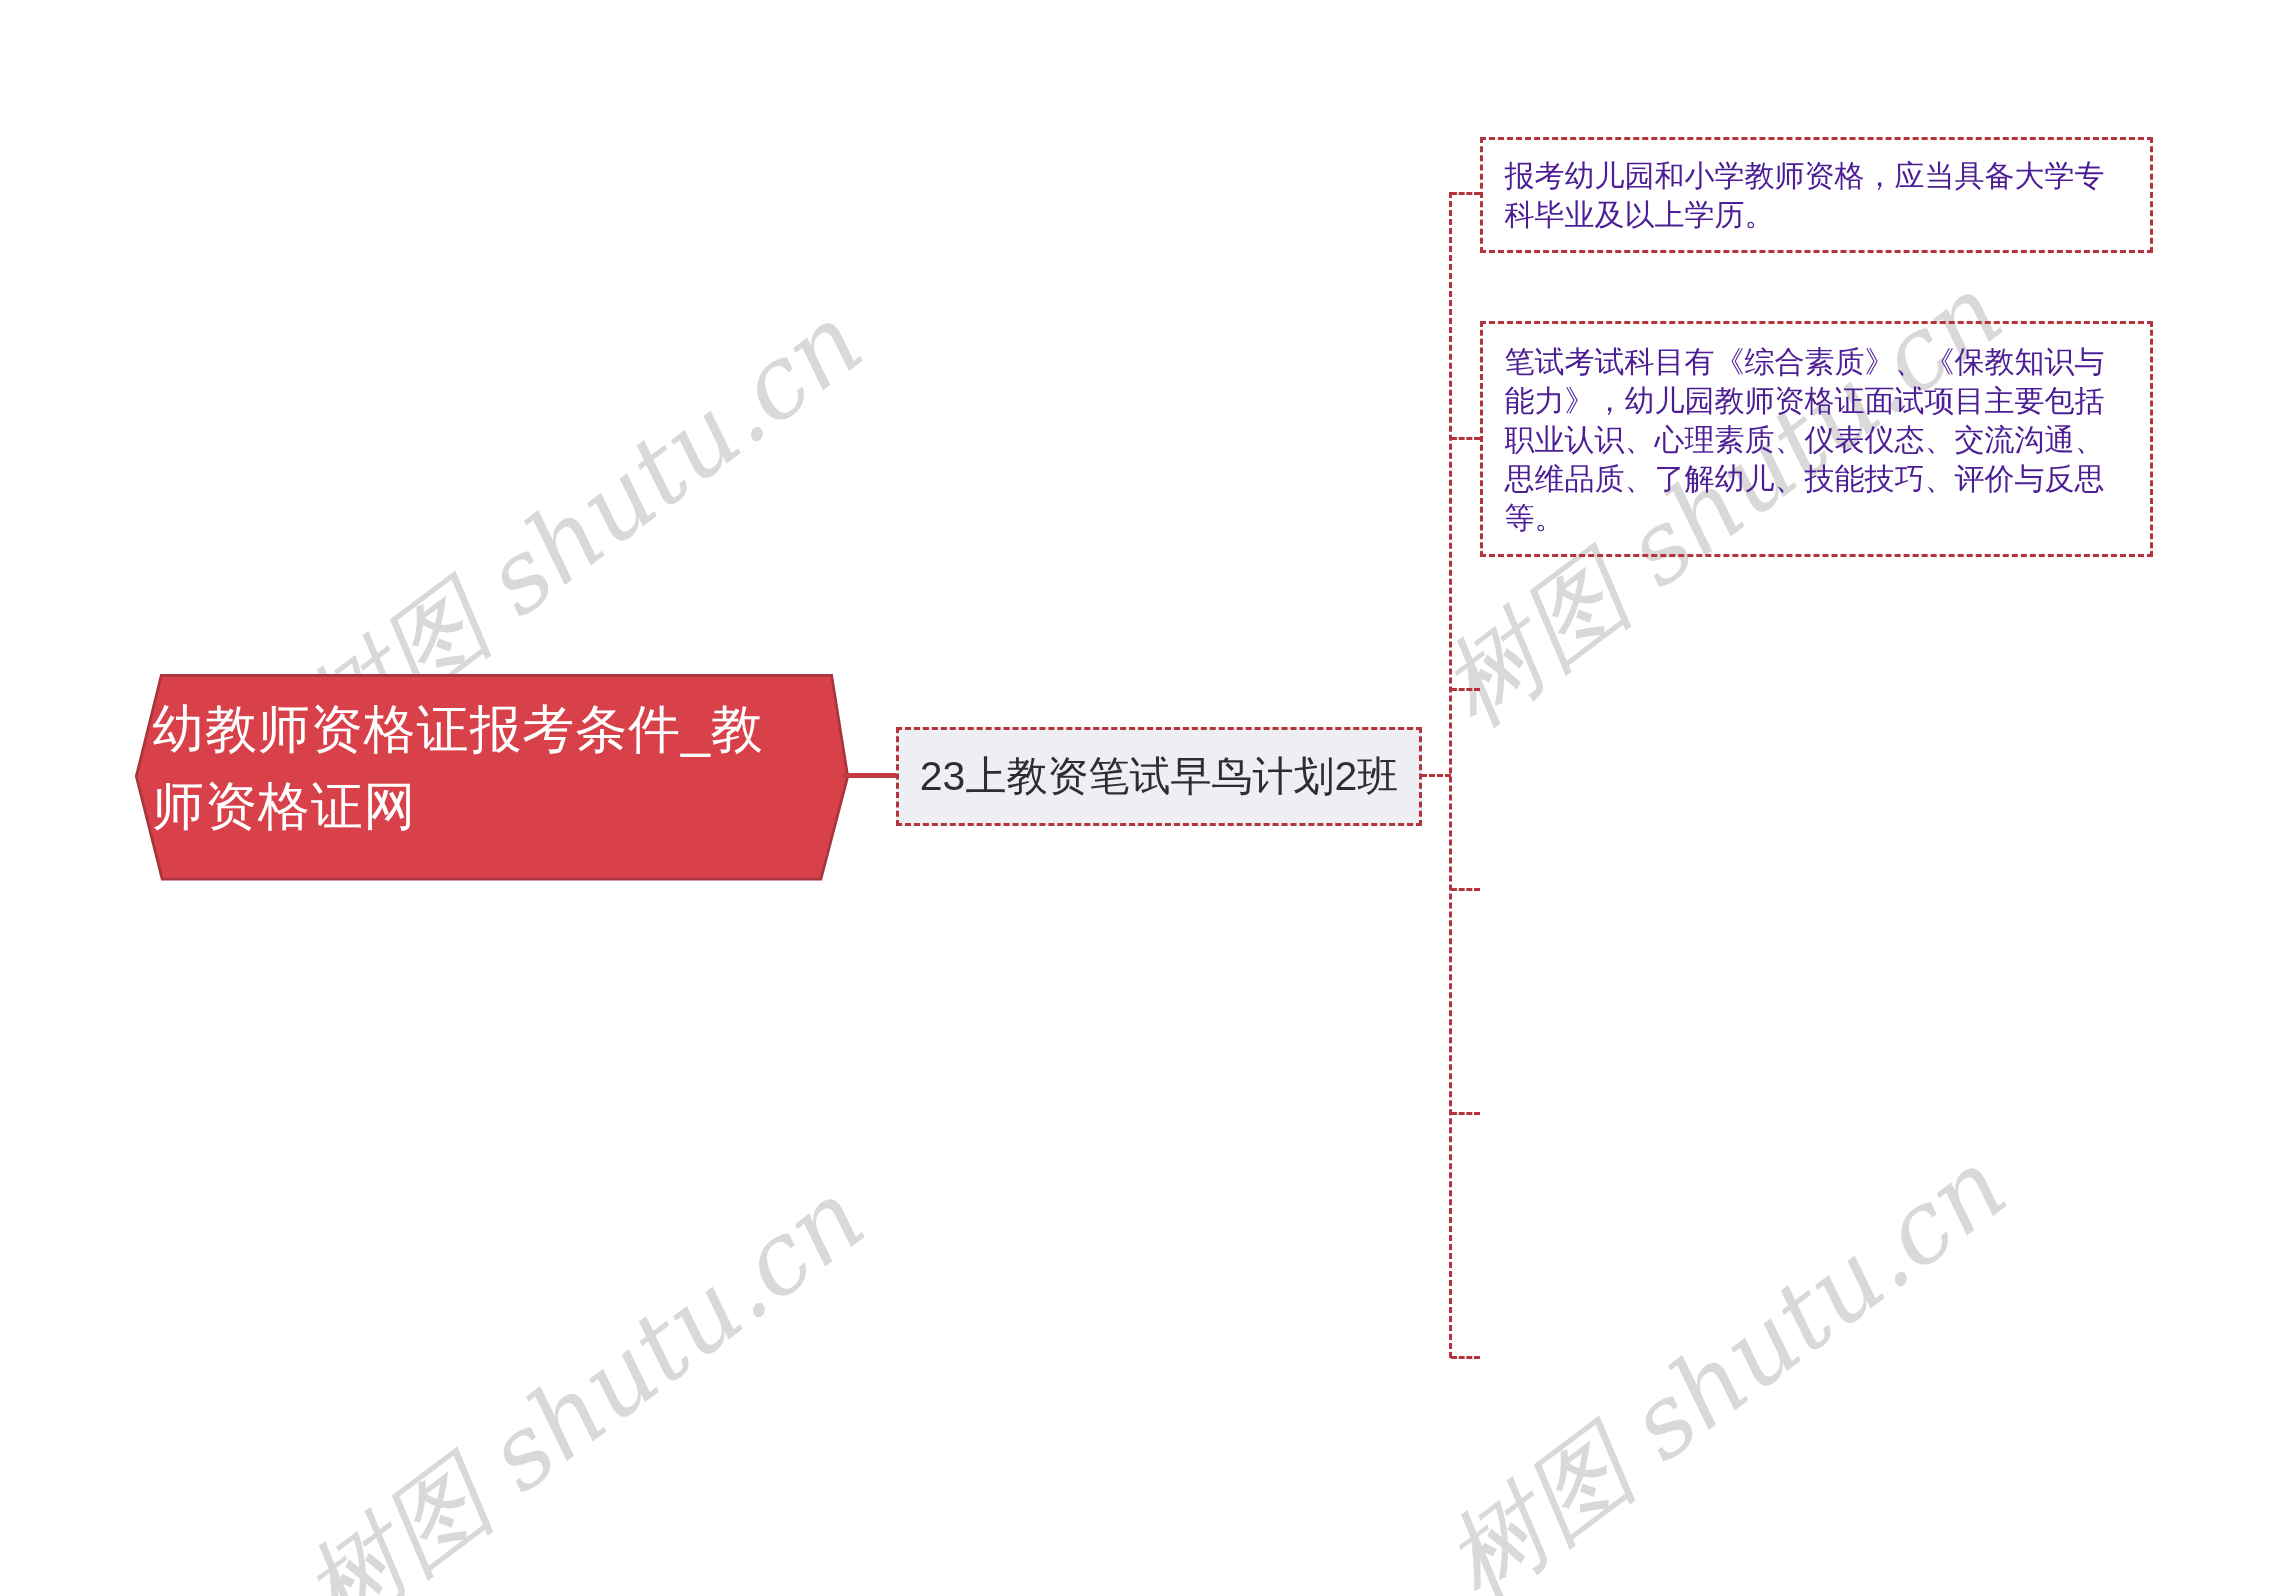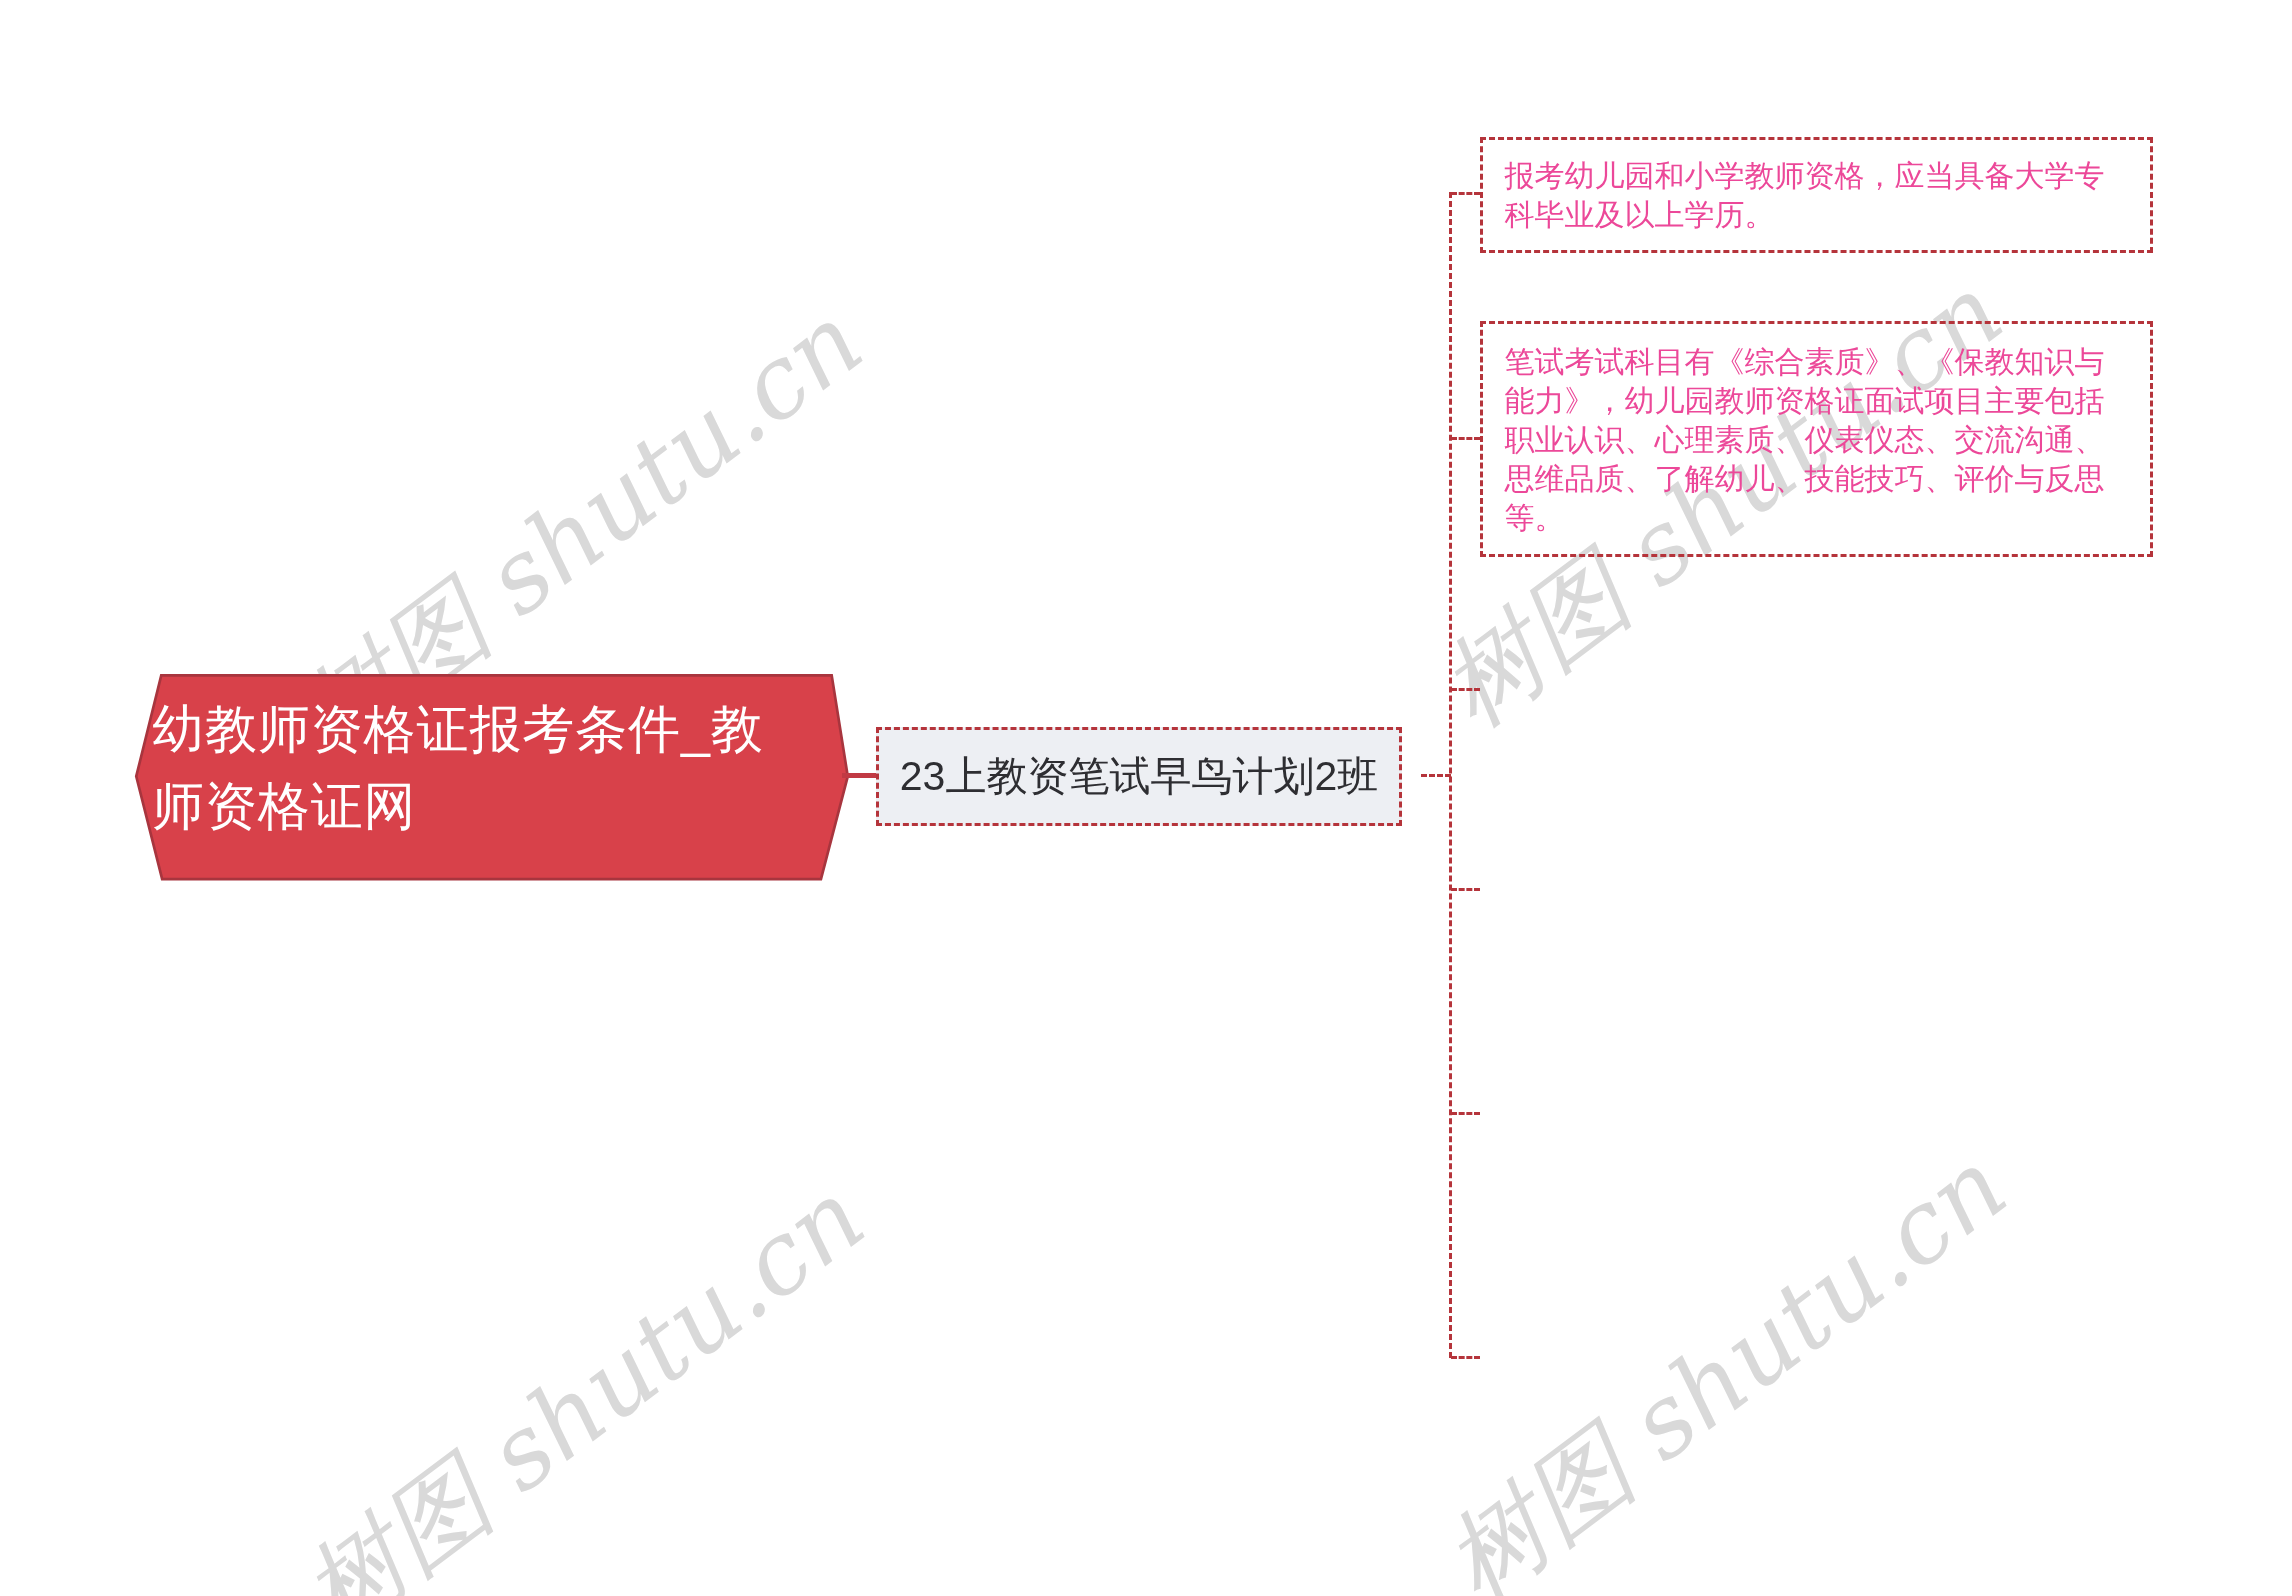--- a/index.html
+++ b/index.html
@@ -65,40 +65,40 @@
   .conn-b1 { left: 1451px; top: 192px;  width: 29px; }
   .conn-b2 { left: 1451px; top: 437px;  width: 29px; }
   .conn-b3 { left: 1451px; top: 688px;  width: 29px; }
   .conn-b4 { left: 1451px; top: 888px;  width: 29px; }
   .conn-b5 { left: 1451px; top: 1112px; width: 29px; }
   .conn-b6 { left: 1451px; top: 1356px; width: 29px; }
 
   
   .center-node {
     position: absolute;
-    left: 876px; top: 727px; width: 526px; height: 99px;
+    left: 896px; top: 727px; width: 526px; height: 99px;
     box-sizing: border-box;
     background: #edeff3;
     border: 3.6px dashed #b5343b;
     display: flex; align-items: center; justify-content: center;
     color: #2e2e32;
     font-size: 41px;
     white-space: nowrap;
   }
 
   
   .branch {
     position: absolute;
     left: 1480px; width: 673px;
     box-sizing: border-box;
     border: 3.6px dashed #b5343b;
     background: transparent;
     display: flex; align-items: center;
     padding: 0 21.5px;
-    color: #ec4899;
+    color: #4c1d95;
     font-size: 30px;
     line-height: 39px;
     white-space: pre-line;
   }
   .b1 { top: 137px;  height: 116px; }
   .b2 { top: 321px;  height: 236px; }
   .b3 { top: 639px;  height: 103px; }
   .b4 { top: 812px;  height: 156px; }
   .b5 { top: 1036px; height: 158px; }
   .b6 { top: 1263px; height: 196px; }

